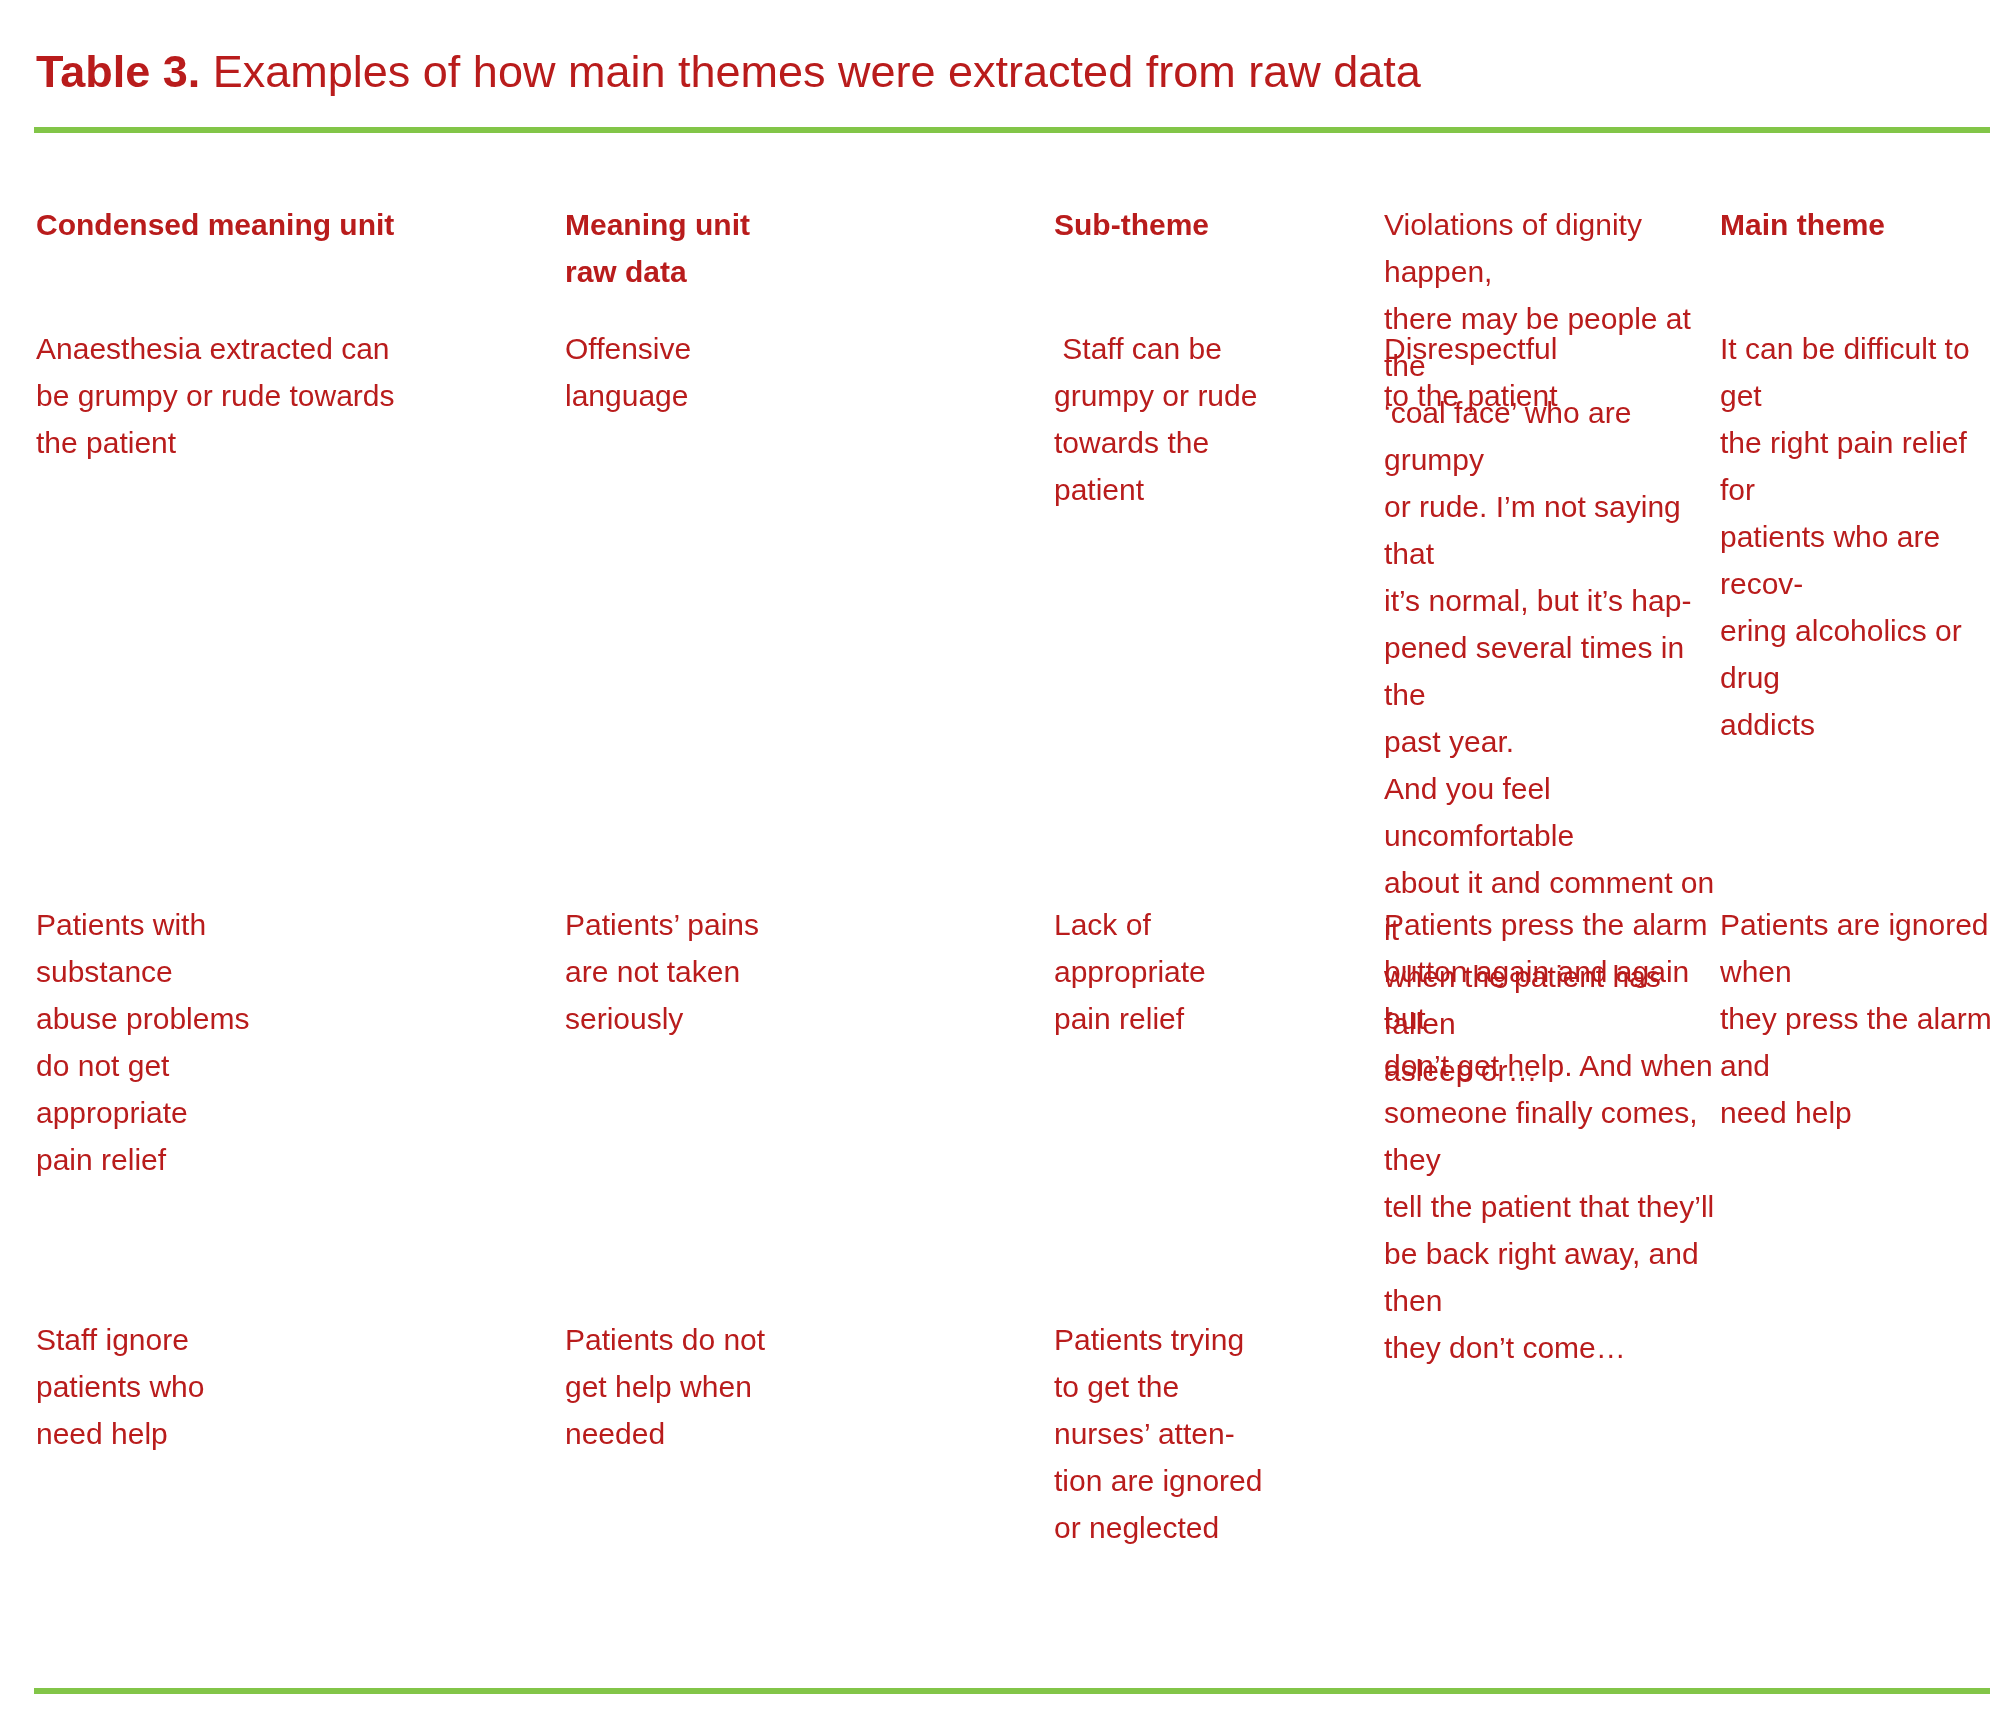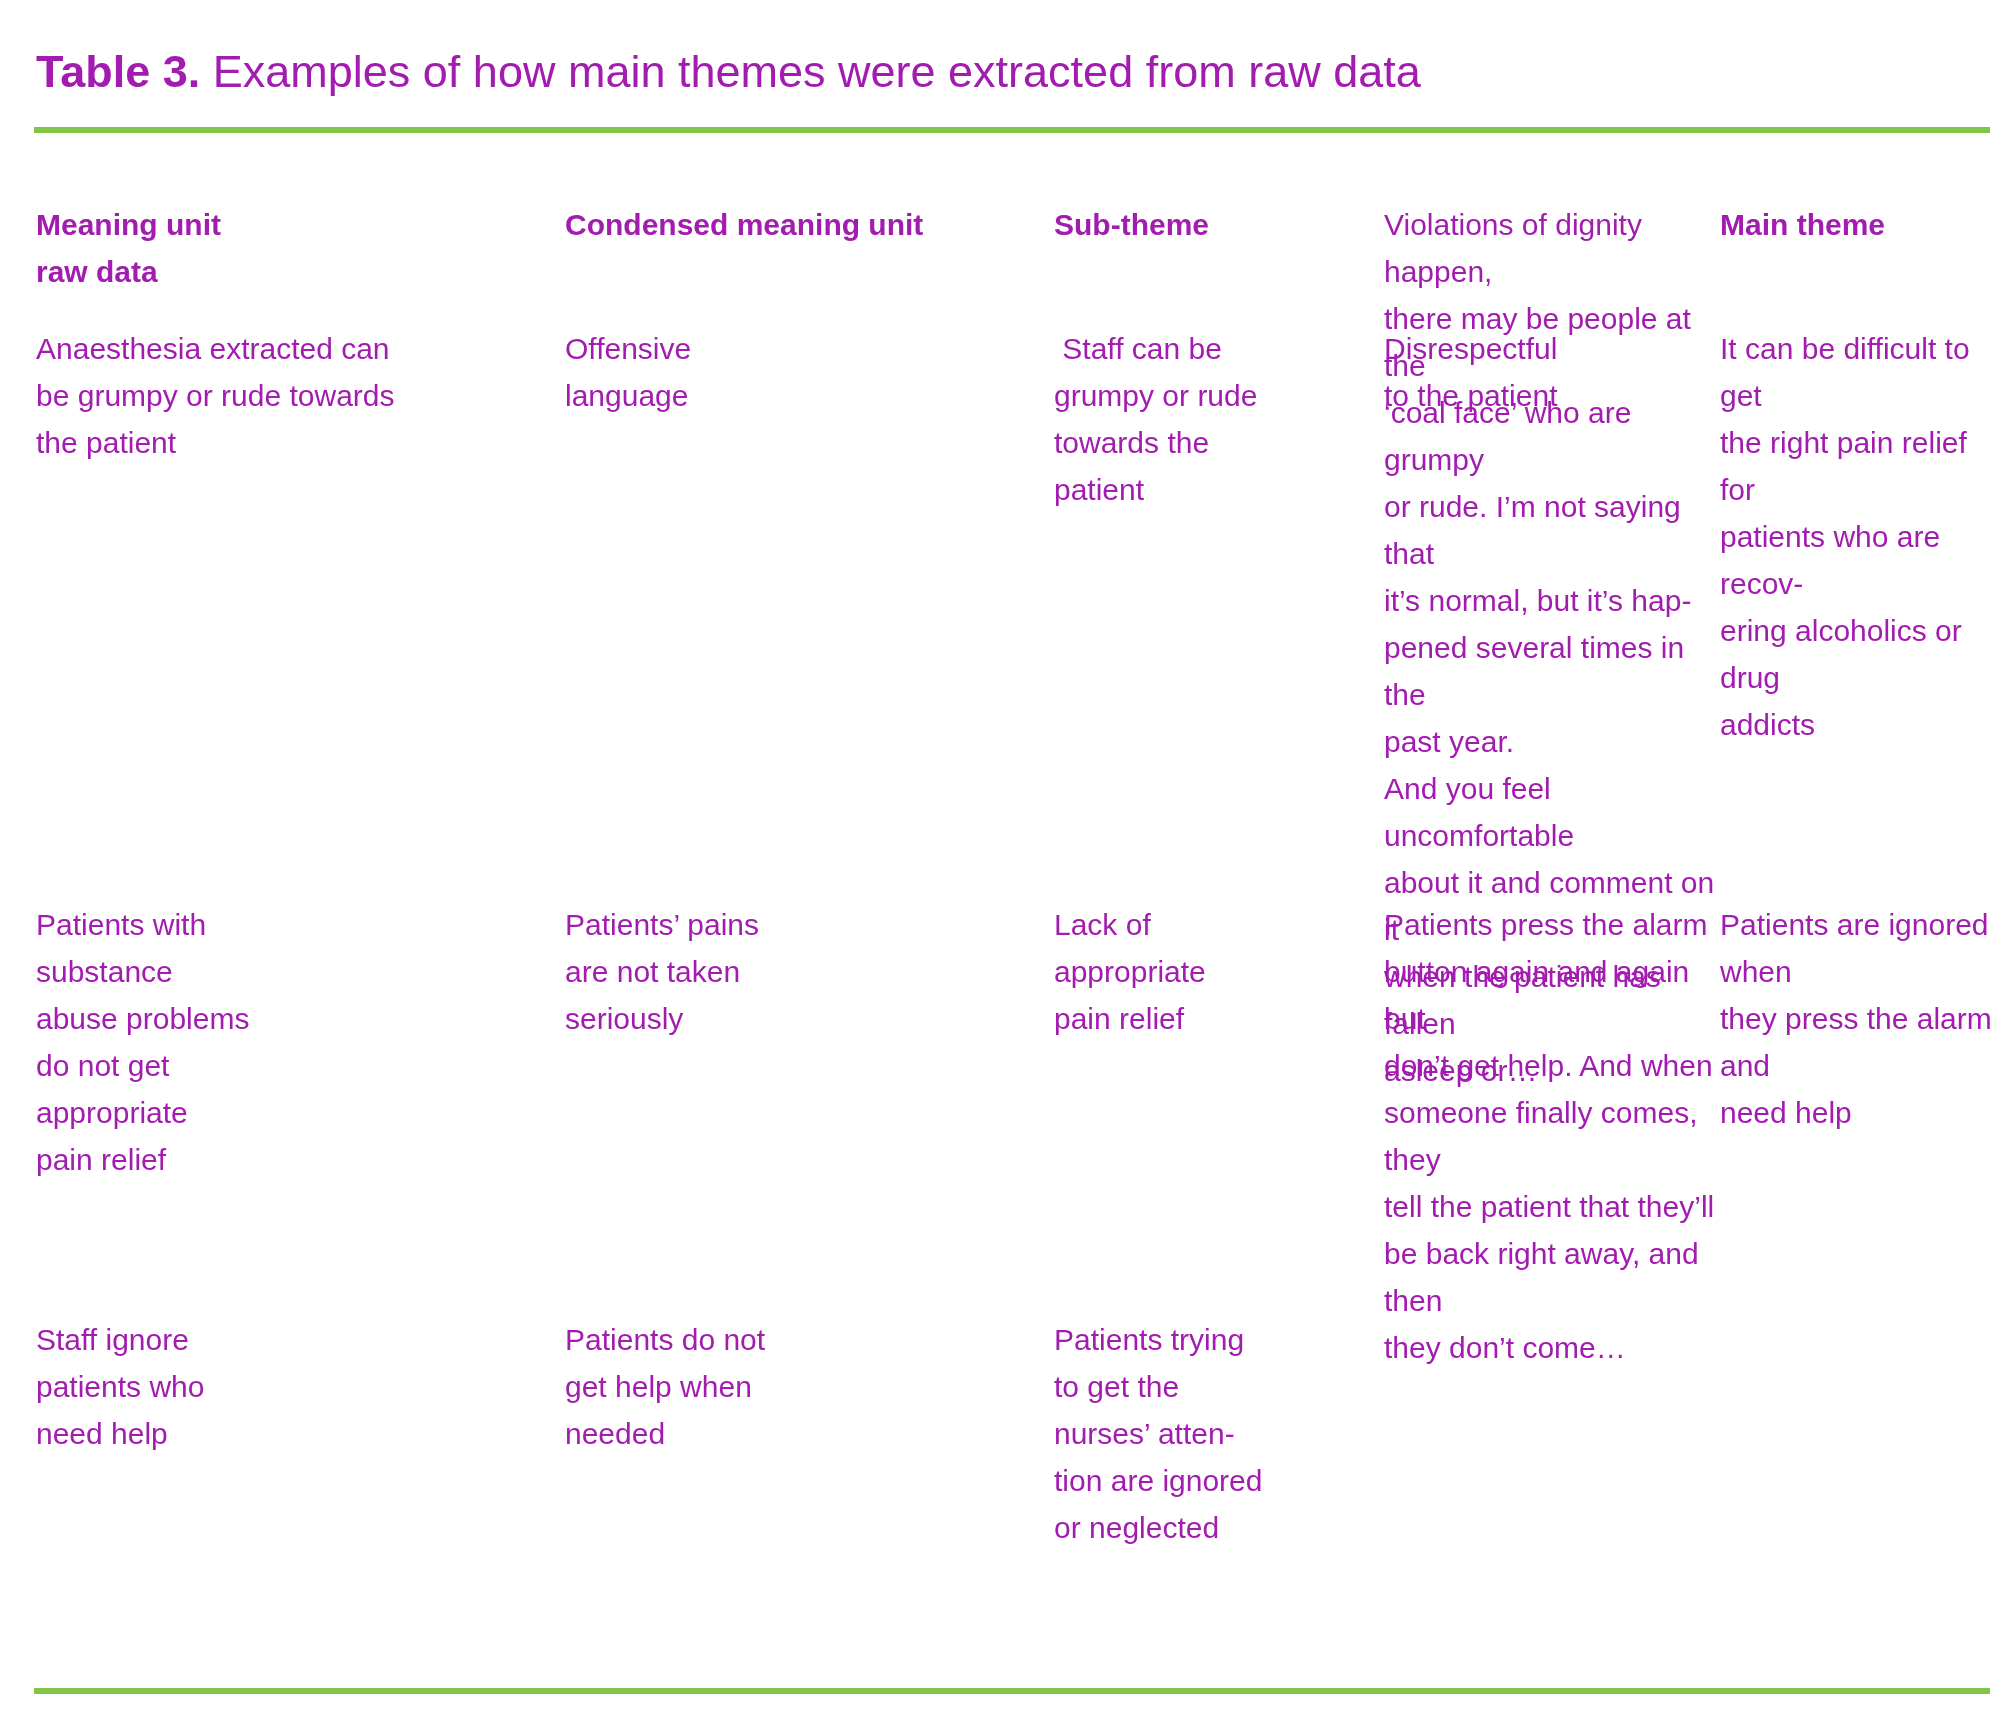--- a/index.html
+++ b/index.html
@@ -2,21 +2,21 @@
 <html><head>
 <meta charset="utf-8">
 <style>
   html, body { margin: 0; padding: 0; background: #ffffff; }
   .sheet {
     position: relative;
     width: 2000px;
     height: 1719px;
     background: #ffffff;
     font-family: "Liberation Sans", "DejaVu Sans", sans-serif;
-    color: #a21caf;
+    color: #b91c1c;
     overflow: hidden;
   }
   .caption {
     position: absolute;
     left: 36px;
     top: 45px;
     font-size: 45px;
     line-height: 54px;
     font-weight: 400;
     white-space: nowrap;
@@ -52,23 +52,23 @@
 <body>
 
 <div class="sheet">
 
   <div class="caption"><span class="caption-number">Table 3.</span> <span>Examples of how main themes were extracted from raw data</span></div>
 
   <div class="rule rule-top" style="background-color: rgb(130, 197, 72);"></div>
 
   <div class="grid">
 
+    <div class="cell head">Condensed meaning unit</div>
     <div class="cell head">Meaning unit
 raw data</div>
-    <div class="cell head">Condensed meaning unit</div>
     <div class="cell head">Sub-theme</div>
     <div class="cell">Violations of dignity happen,
 there may be people at the
 ‘coal face’ who are grumpy
 or rude. I’m not saying that
 it’s normal, but it’s hap-
 pened several times in the
 past year.
 And you feel uncomfortable
 about it and comment on it

